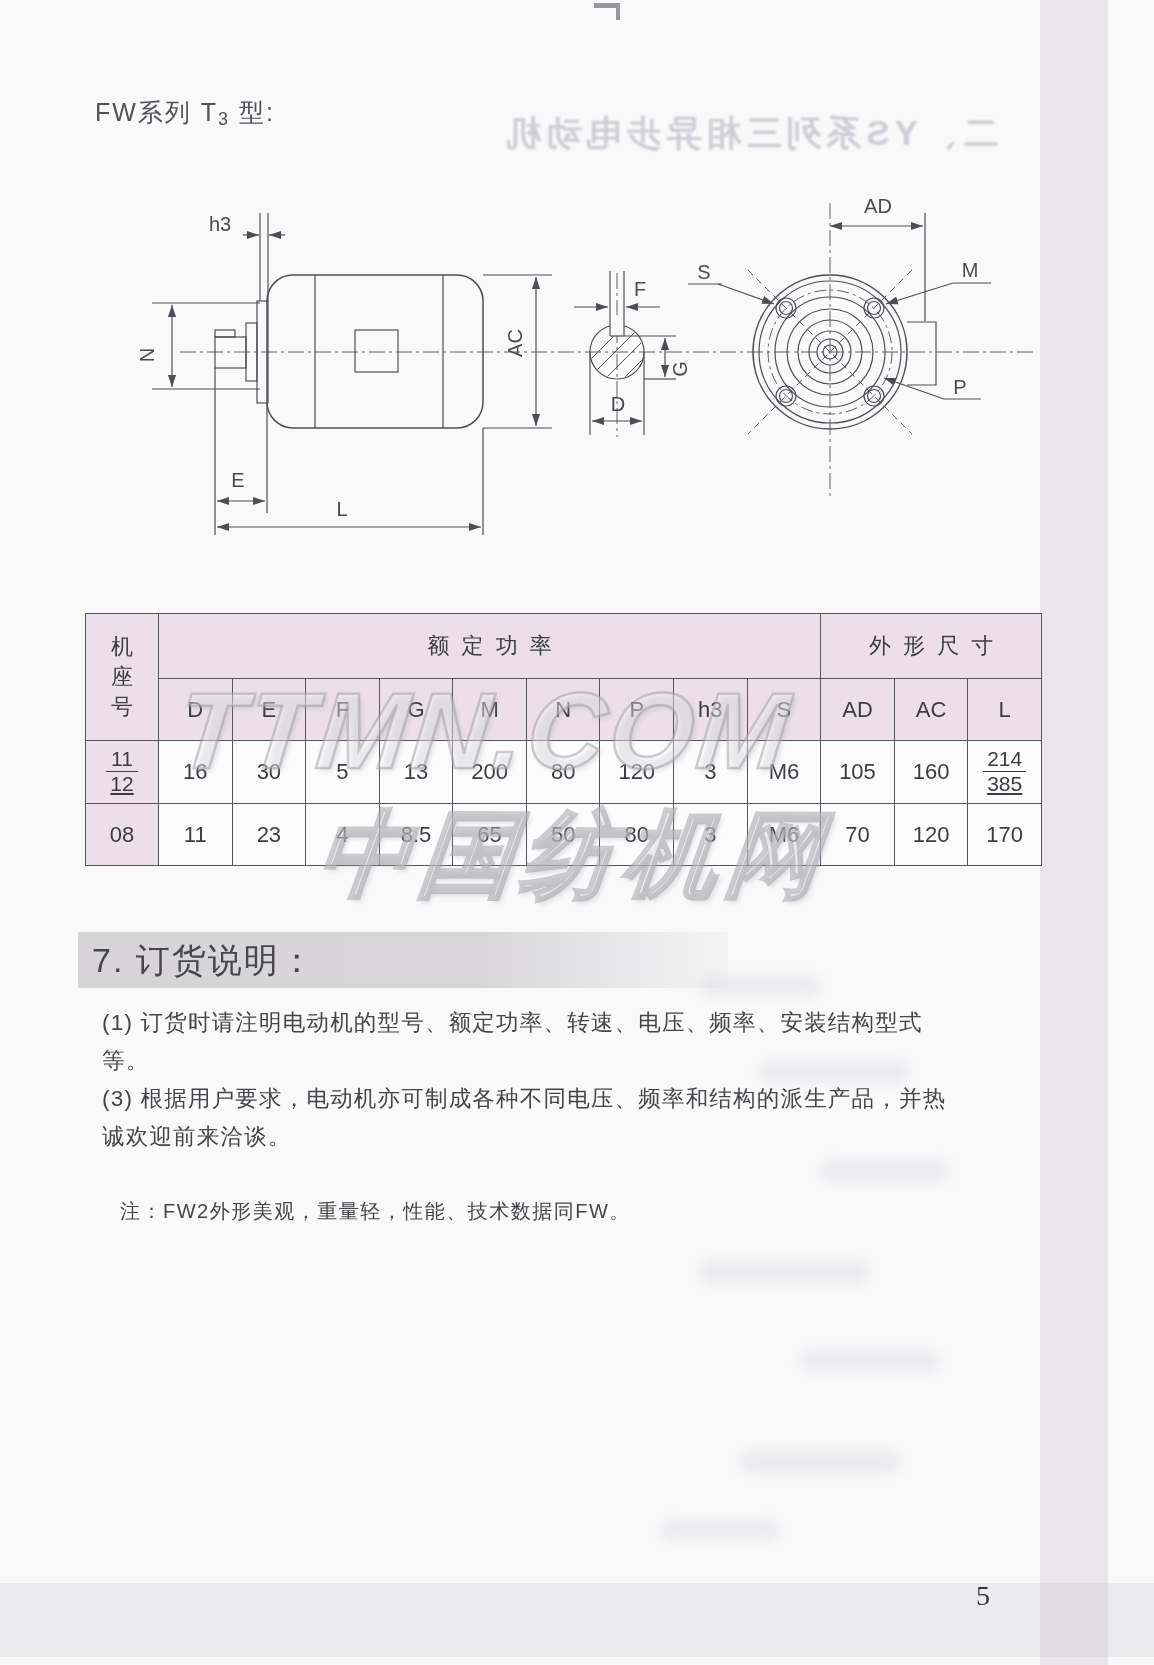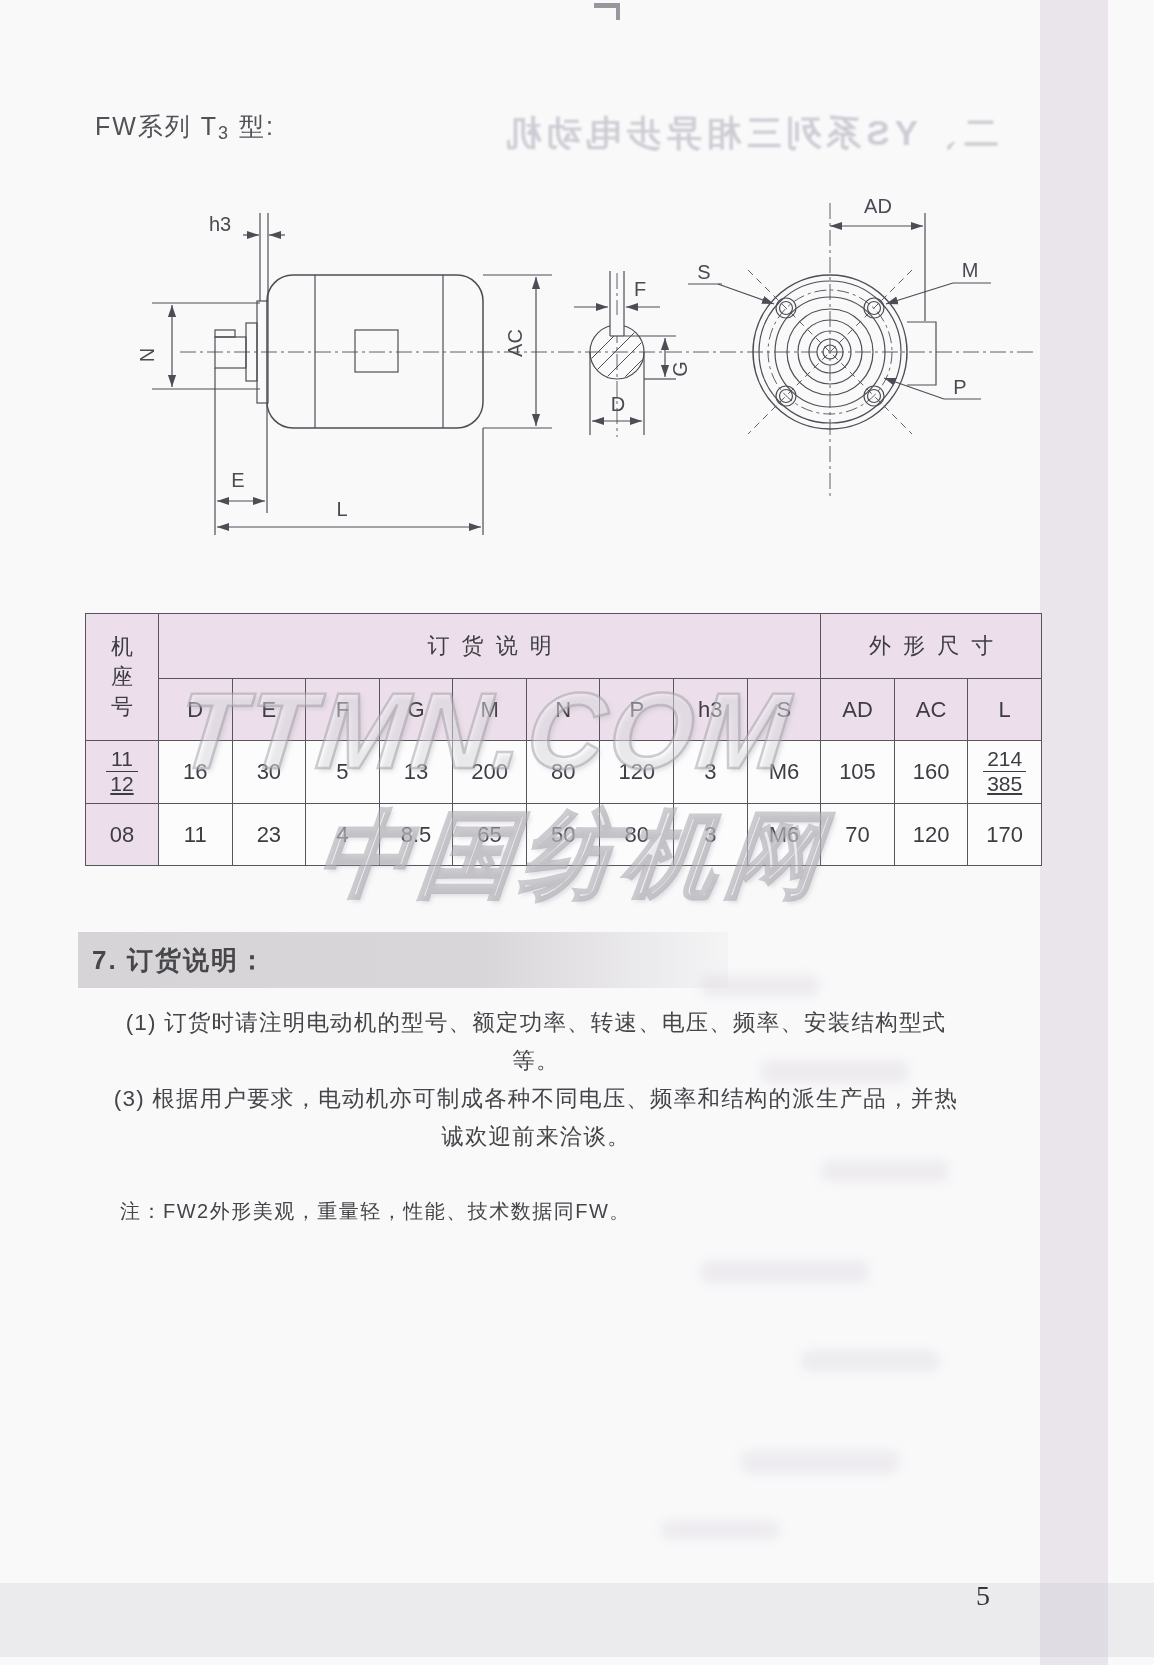--- a/index.html
+++ b/index.html
@@ -18,21 +18,21 @@
     border-top:5px solid #98969e;border-right:4px solid #98969e;z-index:1;}
   
   .bleed-head{
     position:absolute;left:468px;top:110px;width:530px;z-index:0;
     font-size:35px;font-weight:bold;letter-spacing:5px;white-space:nowrap;
     color:rgba(168,168,180,0.55);transform:scaleX(-1);filter:blur(1.3px);
   }
   .smudge{position:absolute;background:rgba(185,182,195,0.20);
     filter:blur(6px);border-radius:10px;z-index:0;}
   
-  .doc-title{position:absolute;left:95px;top:110px;font-size:25px;
+  .doc-title{position:absolute;left:95px;top:96px;font-size:25px;
     letter-spacing:2px;color:#515158;z-index:1;}
   .doc-title .sub{font-size:18px;vertical-align:-4px;}
   
   .drawing{position:absolute;left:60px;top:175px;z-index:1;}
   .drawing text{font-size:20px;fill:#4a4a52;}
   
   table.dim-table{
     position:absolute;left:85px;top:613px;width:957px;height:252px;
     border-collapse:collapse;table-layout:fixed;z-index:1;
     font-size:22px;color:#3c3c42;text-align:center;
@@ -48,25 +48,25 @@
   .wm{position:absolute;z-index:2;pointer-events:none;font-weight:bold;font-style:italic;
     color:rgba(255,255,255,0.30);
     -webkit-text-stroke:2.5px rgba(158,156,164,0.50);
     text-shadow:3px 3px 4px rgba(168,166,175,0.35);
     transform:skewX(-6deg);white-space:nowrap;}
   .wm1{left:178px;top:668px;font-size:108px;letter-spacing:4px;}
   .wm2{left:318px;top:792px;font-size:94px;letter-spacing:8px;}
   
   .order-band{position:absolute;left:78px;top:932px;width:650px;height:56px;z-index:1;
     background:linear-gradient(90deg,#d6d4d7 0%,#d8d6d9 62%,rgba(216,214,217,0.15) 100%);}
-  .order-band .hd{line-height:56px;padding-left:14px;font-size:26px;font-weight:bold;
+  .order-band .hd{line-height:56px;padding-left:14px;font-size:34px;font-weight:normal;
     letter-spacing:2px;color:#47474b;}
   .order-items{position:absolute;left:102px;top:1004px;width:868px;z-index:1;
     font-size:22.5px;line-height:38px;letter-spacing:1.2px;color:#454549;}
-  .order-items p{margin:0;text-align:center;}
+  .order-items p{margin:0;}
   .order-note{position:absolute;left:120px;top:1198px;z-index:1;
     font-size:20px;letter-spacing:1.5px;color:#454549;}
   .page-num{position:absolute;left:976px;top:1580px;z-index:1;
     font-family:"Liberation Serif", serif;font-size:28px;color:#34343a;}
 </style>
 </head>
 <body>
 
 <div class="page">
 
@@ -223,21 +223,21 @@
         <col>
         <col>
         <col>
         <col>
     </colgroup>
     <tbody>
         <tr style="height:65px">
       <td class="pink" rowspan="2">
         <div class="corner-v">机座号</div>
       </td>
-      <td class="pink grp" colspan="9">订货说明</td>
+      <td class="pink grp" colspan="9">额定功率</td>
       <td class="pink grp" colspan="3">外形尺寸</td>
     </tr>
     <tr style="height:62px">
       <td class="pink">D</td>
       <td class="pink">E</td>
       <td class="pink">F</td>
       <td class="pink">G</td>
       <td class="pink">M</td>
       <td class="pink">N</td>
       <td class="pink">P</td>

